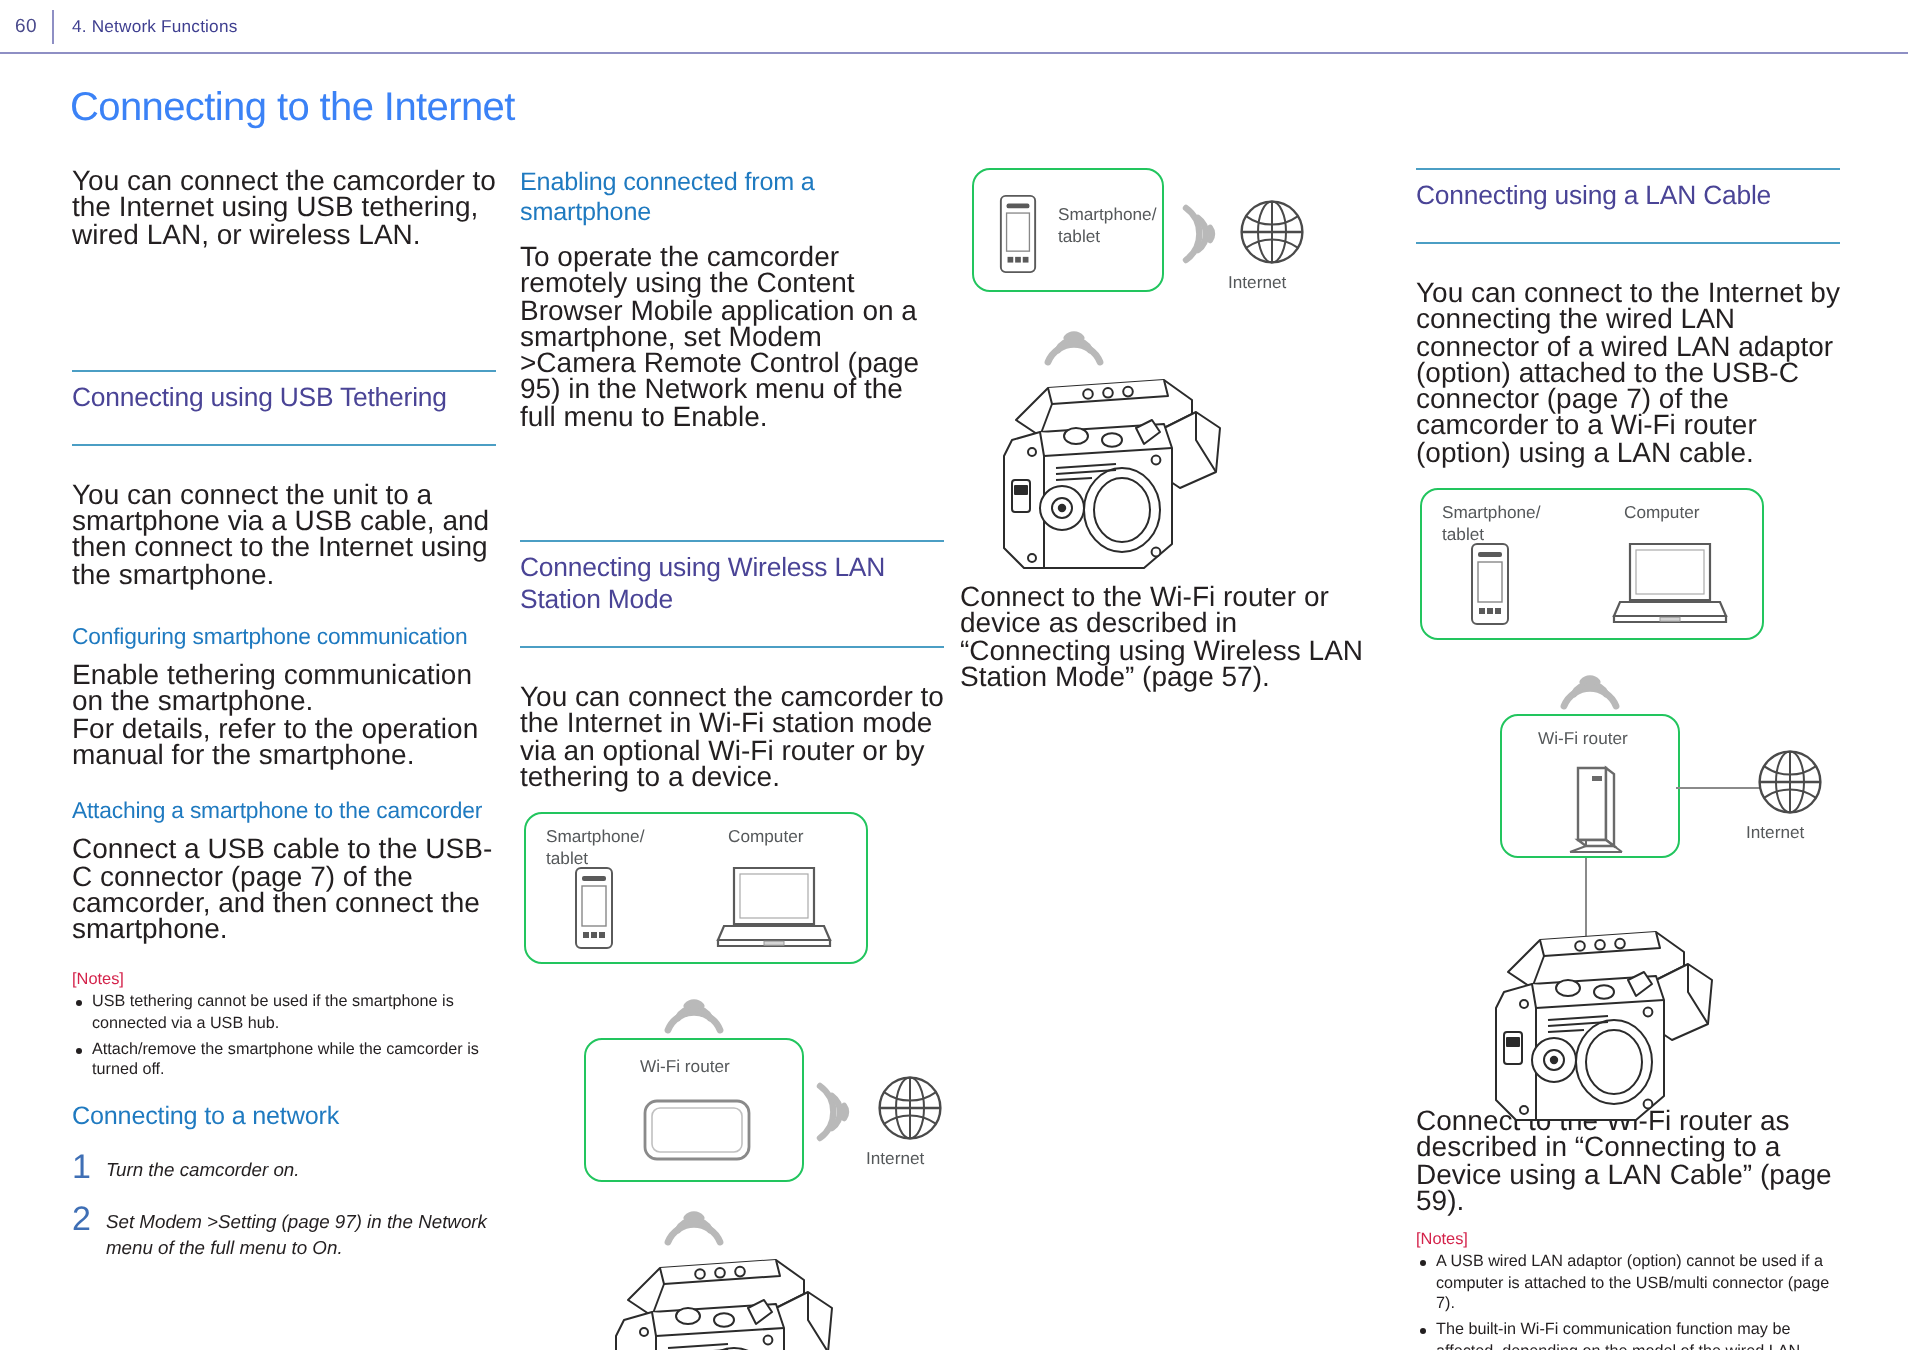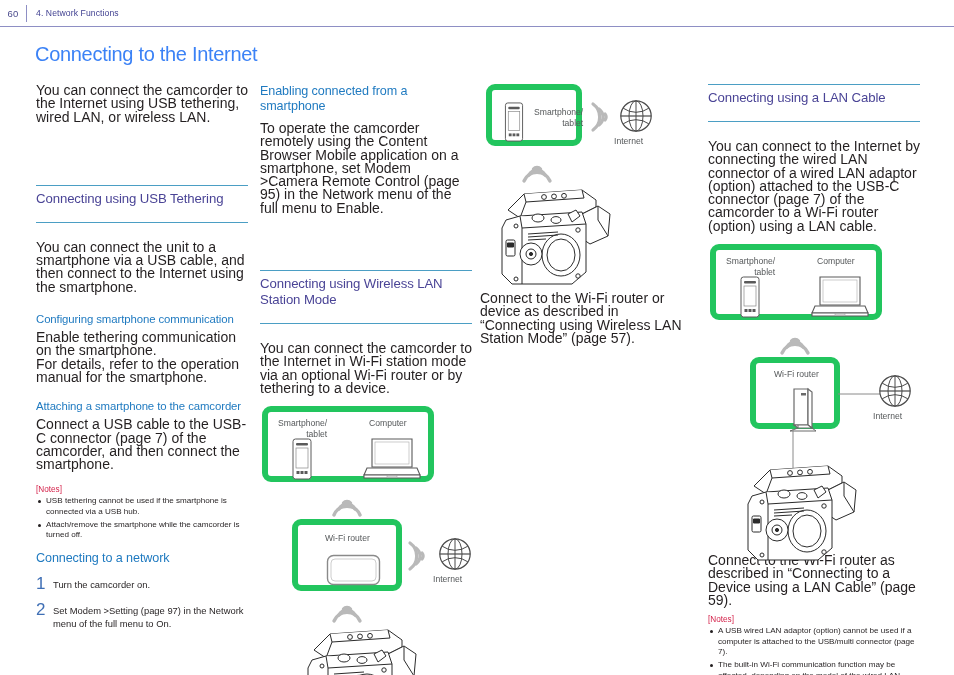--- a/index.html
+++ b/index.html
@@ -136,29 +136,29 @@
     flex: 0 0 17px;
     font-size: 17px;
     line-height: 15px;
     color: #3f6fb5;
     font-weight: normal;
   }
   .step-text {
     font-size: 9.4px;
     line-height: 13.3px;
     padding-top: 2px;
+    font-style: italic;
   }
 
   
   .dev-box {
-    border: 6px solid #22c55e;
+    border: 1px solid #22c55e;
     border-radius: 9px;
     position: relative;
     box-sizing: border-box;
-    text-align: right;
   }
   .dev-label {
     position: absolute;
     font-size: 8.6px;
     line-height: 11px;
     color: #55585a;
   }
   .globe-label {
     position: absolute;
     font-size: 8.6px;

